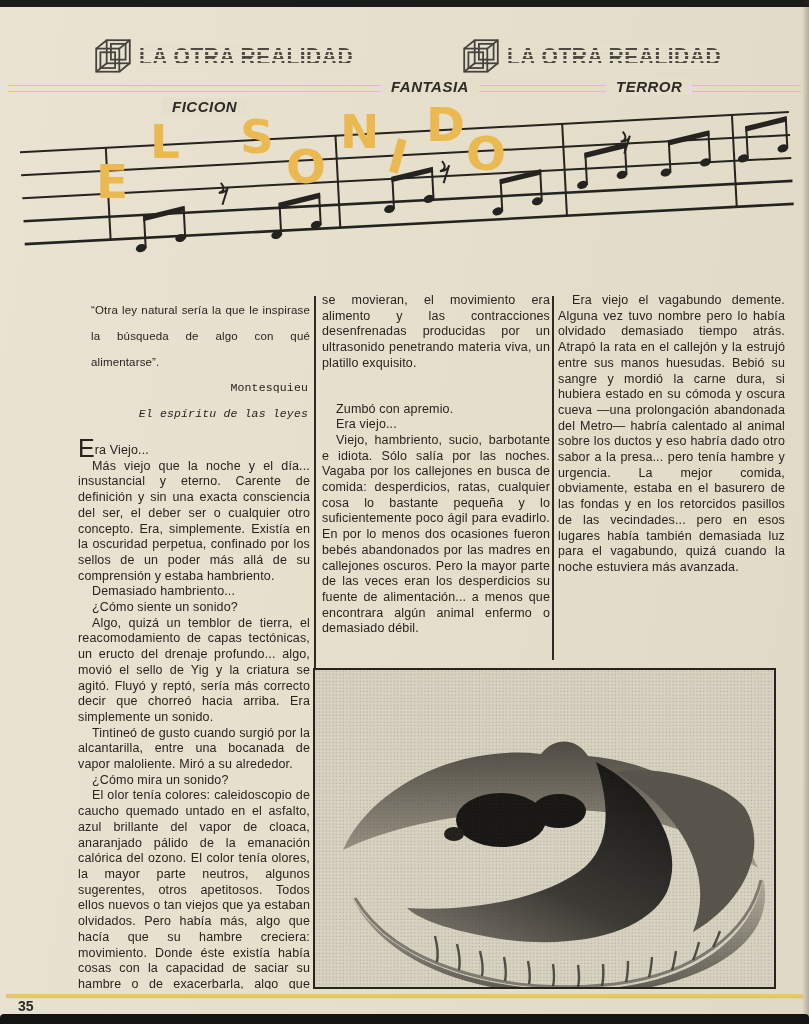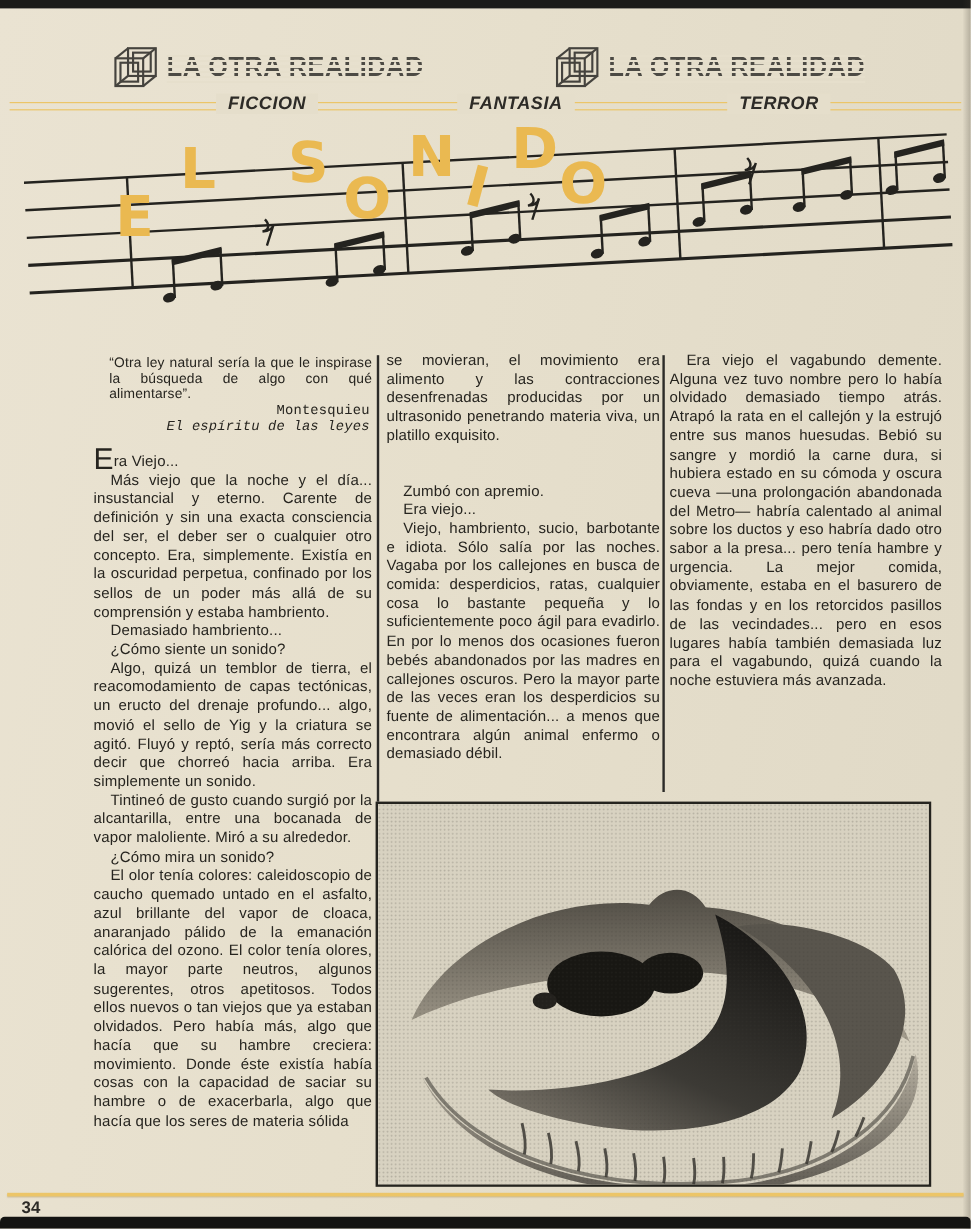--- a/index.html
+++ b/index.html
@@ -21,41 +21,41 @@
     font-size:21px;font-weight:bold;letter-spacing:.5px;color:#4c4a44;
     transform:scaleY(1.12);position:relative;white-space:nowrap;
   }
   .logo-text::after{content:"";position:absolute;inset:0;
     background:repeating-linear-gradient(180deg,rgba(0,0,0,0) 0 2.2px,#e6dfcc 2.2px 3.8px);}
   
   .section-rule{position:absolute;top:85px;left:8px;right:8px;height:5px;
     border-top:1.6px solid #ecc568;border-bottom:1.6px solid #ecc568;}
   .section-label{position:absolute;top:78px;font-weight:bold;font-style:italic;
     font-size:15px;color:#2d2b27;background:#e5decb;padding:0 10px;letter-spacing:.5px;}
-  .label-ficcion{left:180px;} .label-fantasia{left:381px;} .label-terror{left:606px;}
+  .label-ficcion{left:162px;margin-top:20px;} .label-fantasia{left:381px;} .label-terror{left:606px;}
   
   .staff-wrap{position:absolute;left:20px;top:98px;width:776px;height:168px;}
   .title-letter{position:absolute;font-family:"DejaVu Sans",sans-serif;font-weight:bold;
     font-size:47px;color:#eab951;line-height:1;}
   
   .col{position:absolute;top:293px;text-align:justify;overflow:hidden;
     font-size:12.5px;line-height:15.7px;letter-spacing:.15px;color:#26241f;}
   .col1{left:78px;width:232px;height:696px;}
   .col2{left:322px;width:228px;height:364px;}
   .col3{left:558px;width:227px;height:364px;}
   .divider{position:absolute;background:#2c2b28;width:1.5px;}
   .divider1{left:314px;top:296px;height:690px;}
   .divider2{left:552px;top:296px;height:364px;}
   .col p{margin:0;text-indent:14px;}
   .col p.no-indent{text-indent:0;}
   .gap-lg{margin-top:30px !important;}
   .gap-sm{margin-top:9px !important;}
   .dropcap{font-size:25px;line-height:12px;vertical-align:-3px;letter-spacing:0;}
   
-  .quote{margin:4px 0 15px 0;padding-left:13px;font-size:11.5px;line-height:13px;text-align:justify;}
+  .quote{margin:4px 0 15px 0;padding-left:13px;font-size:11.5px;line-height:26px;text-align:justify;}
   .quote-author,.quote-source{text-align:right;padding-right:2px;font-family:Liberation Mono, monospace;}
   .quote-source{font-style:italic;}
   
   .figure{position:absolute;left:313px;top:668px;width:463px;height:321px;
     border:2px solid #25241f;background:#d9d3c2;box-sizing:border-box;}
   .figure svg{display:block;width:100%;height:100%;}
   
   .bottom-rule{position:absolute;left:6px;top:994px;width:797px;height:2.5px;background:#ecc568;
     box-shadow:0 1px 1px rgba(160,130,60,.35);}
   .page-number{position:absolute;left:18px;top:998px;font-size:14px;font-weight:bold;color:#2c2a26;}
@@ -224,13 +224,13 @@
         <path d="M337,287 q-1,13 -3,20"></path>
       <path d="M361,281 q-2,13 -4,19"></path>
         <path d="M384,272 q-3,12 -6,18"></path>
       <path d="M405,261 q-4,11 -7,16"></path>
     </g>
     <rect width="459" height="317" fill="url(#ht)" opacity="0.22"></rect>
   </svg>
 </div>
 
 <div class="bottom-rule"></div>
-<div class="page-number">34</div>
+<div class="page-number">35</div>
 
 </body></html>

